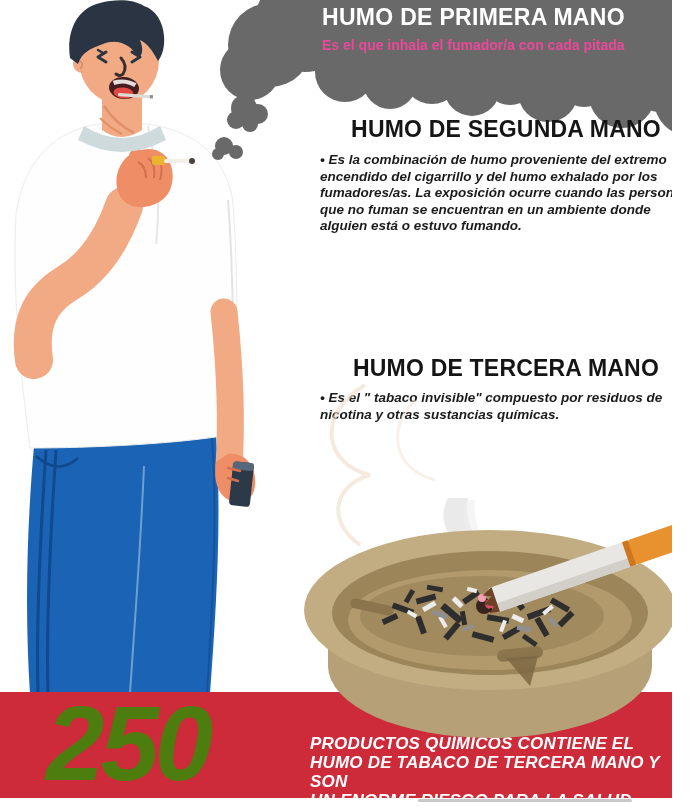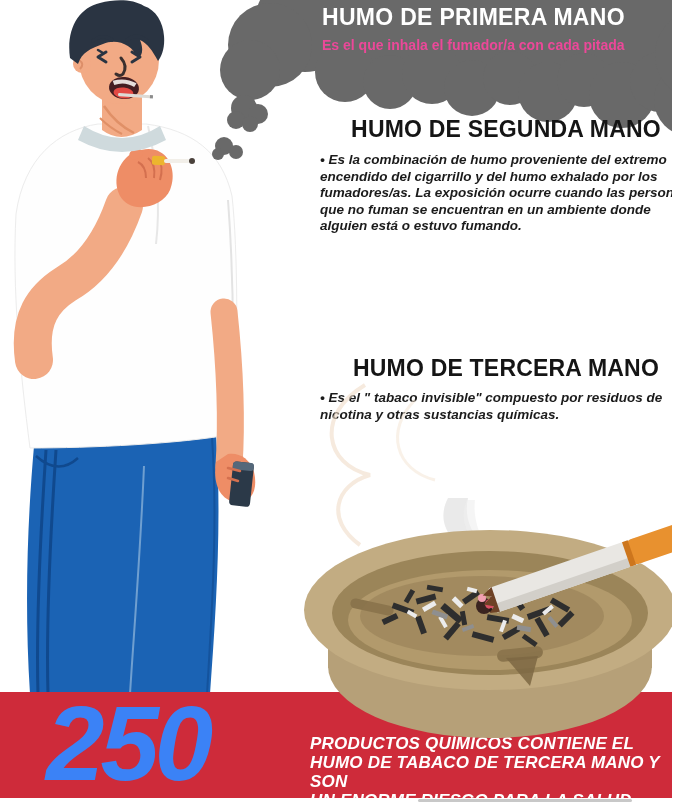--- a/index.html
+++ b/index.html
@@ -24,21 +24,21 @@
   }
   .bullet{
     left:320px;width:374px;color:#1b1b1b;
     font-size:13.5px;font-weight:bold;font-style:italic;line-height:16.6px;
   }
   
   .banner{
     left:0;top:692px;width:700px;height:106px;background:#ce2b3a;
   }
   .banner-number{
-    left:46px;top:691px;color:#3b82f6;font-size:105px;line-height:105px;
+    left:46px;top:691px;color:#4d7c0f;font-size:105px;line-height:105px;
     font-weight:bold;font-style:italic;letter-spacing:-4px;
   }
   .banner-text{
     left:310px;top:734px;width:380px;color:#ffffff;
     font-size:17px;font-weight:bold;font-style:italic;line-height:19px;
     letter-spacing:.2px;
   }
   .bottom-strip{left:0;top:798px;width:700px;height:10px;background:#ffffff;}
   .bottom-line{left:418px;top:799px;width:214px;height:3px;background:#c8c8c8;border-radius:2px;}
 </style>

